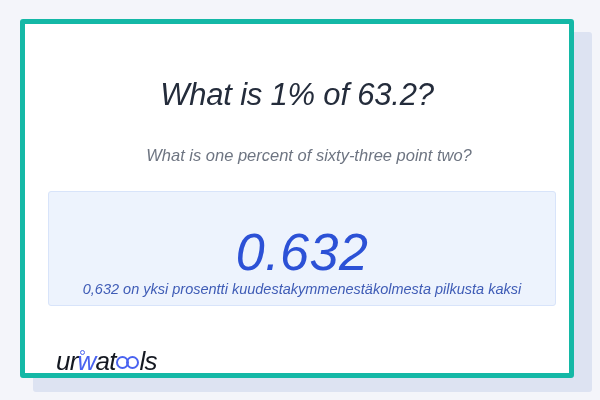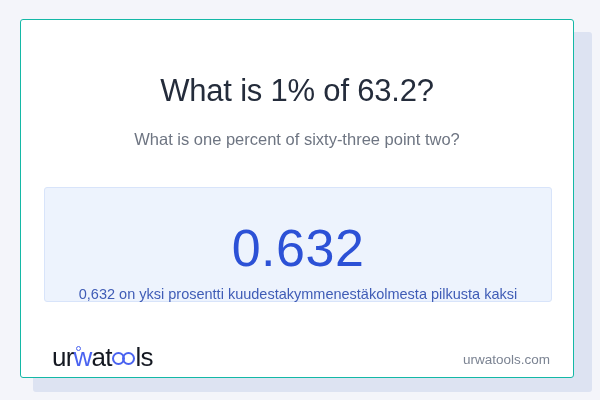--- a/index.html
+++ b/index.html
@@ -32,23 +32,24 @@
     border-radius: 3px;
   }
 
   .card {
     position: absolute;
     left: 20px;
     top: 19px;
     width: 554px;
     height: 359px;
     background: #ffffff;
-    border: 1px solid #14b8a6;
+    border: 5px solid #14b8a6;
     border-radius: 3px;
     box-sizing: border-box;
+    font-style: italic;
   }
 
   .page-title {
     position: absolute;
     left: 0;
     top: 53px;
     width: 100%;
     text-align: center;
     font-size: 31px;
     font-weight: normal;
@@ -58,21 +59,21 @@
   }
 
   .page-subtitle {
     position: absolute;
     left: 0;
     top: 110px;
     width: 100%;
     text-align: center;
     font-size: 16.5px;
     color: #6e7582;
-    margin: 0;
+    margin: 12px;
   }
 
   .result-box {
     position: absolute;
     left: 23px;
     top: 167px;
     width: 508px;
     height: 115px;
     background: #edf3fd;
     border: 1px solid #d8e4fa;
@@ -89,21 +90,21 @@
     font-size: 52px;
     color: #2c51d6;
     letter-spacing: 0.5px;
     line-height: 1;
     margin-top: 13px;
   }
 
   .result-caption {
     position: absolute;
     left: 0;
-    top: 98px;
+    top: 89px;
     width: 100%;
     text-align: center;
     font-size: 14.5px;
     color: #3f5cb6;
   }
 
   
   .logo {
     position: absolute;
     left: 31px;
@@ -182,16 +183,15 @@
         <span class="logo-seg-dark">at</span>
         <span class="logo-glasses">
           <span class="lens"></span>
           <span class="lens second"></span>
         </span>
         <span class="logo-seg-dark">ls</span>
         <span class="logo-dot"></span>
       </span>
     </div>
 
-    <div class="site-url">urwatools.com</div>
 
   </div>
 </div>
 
 </body></html>

